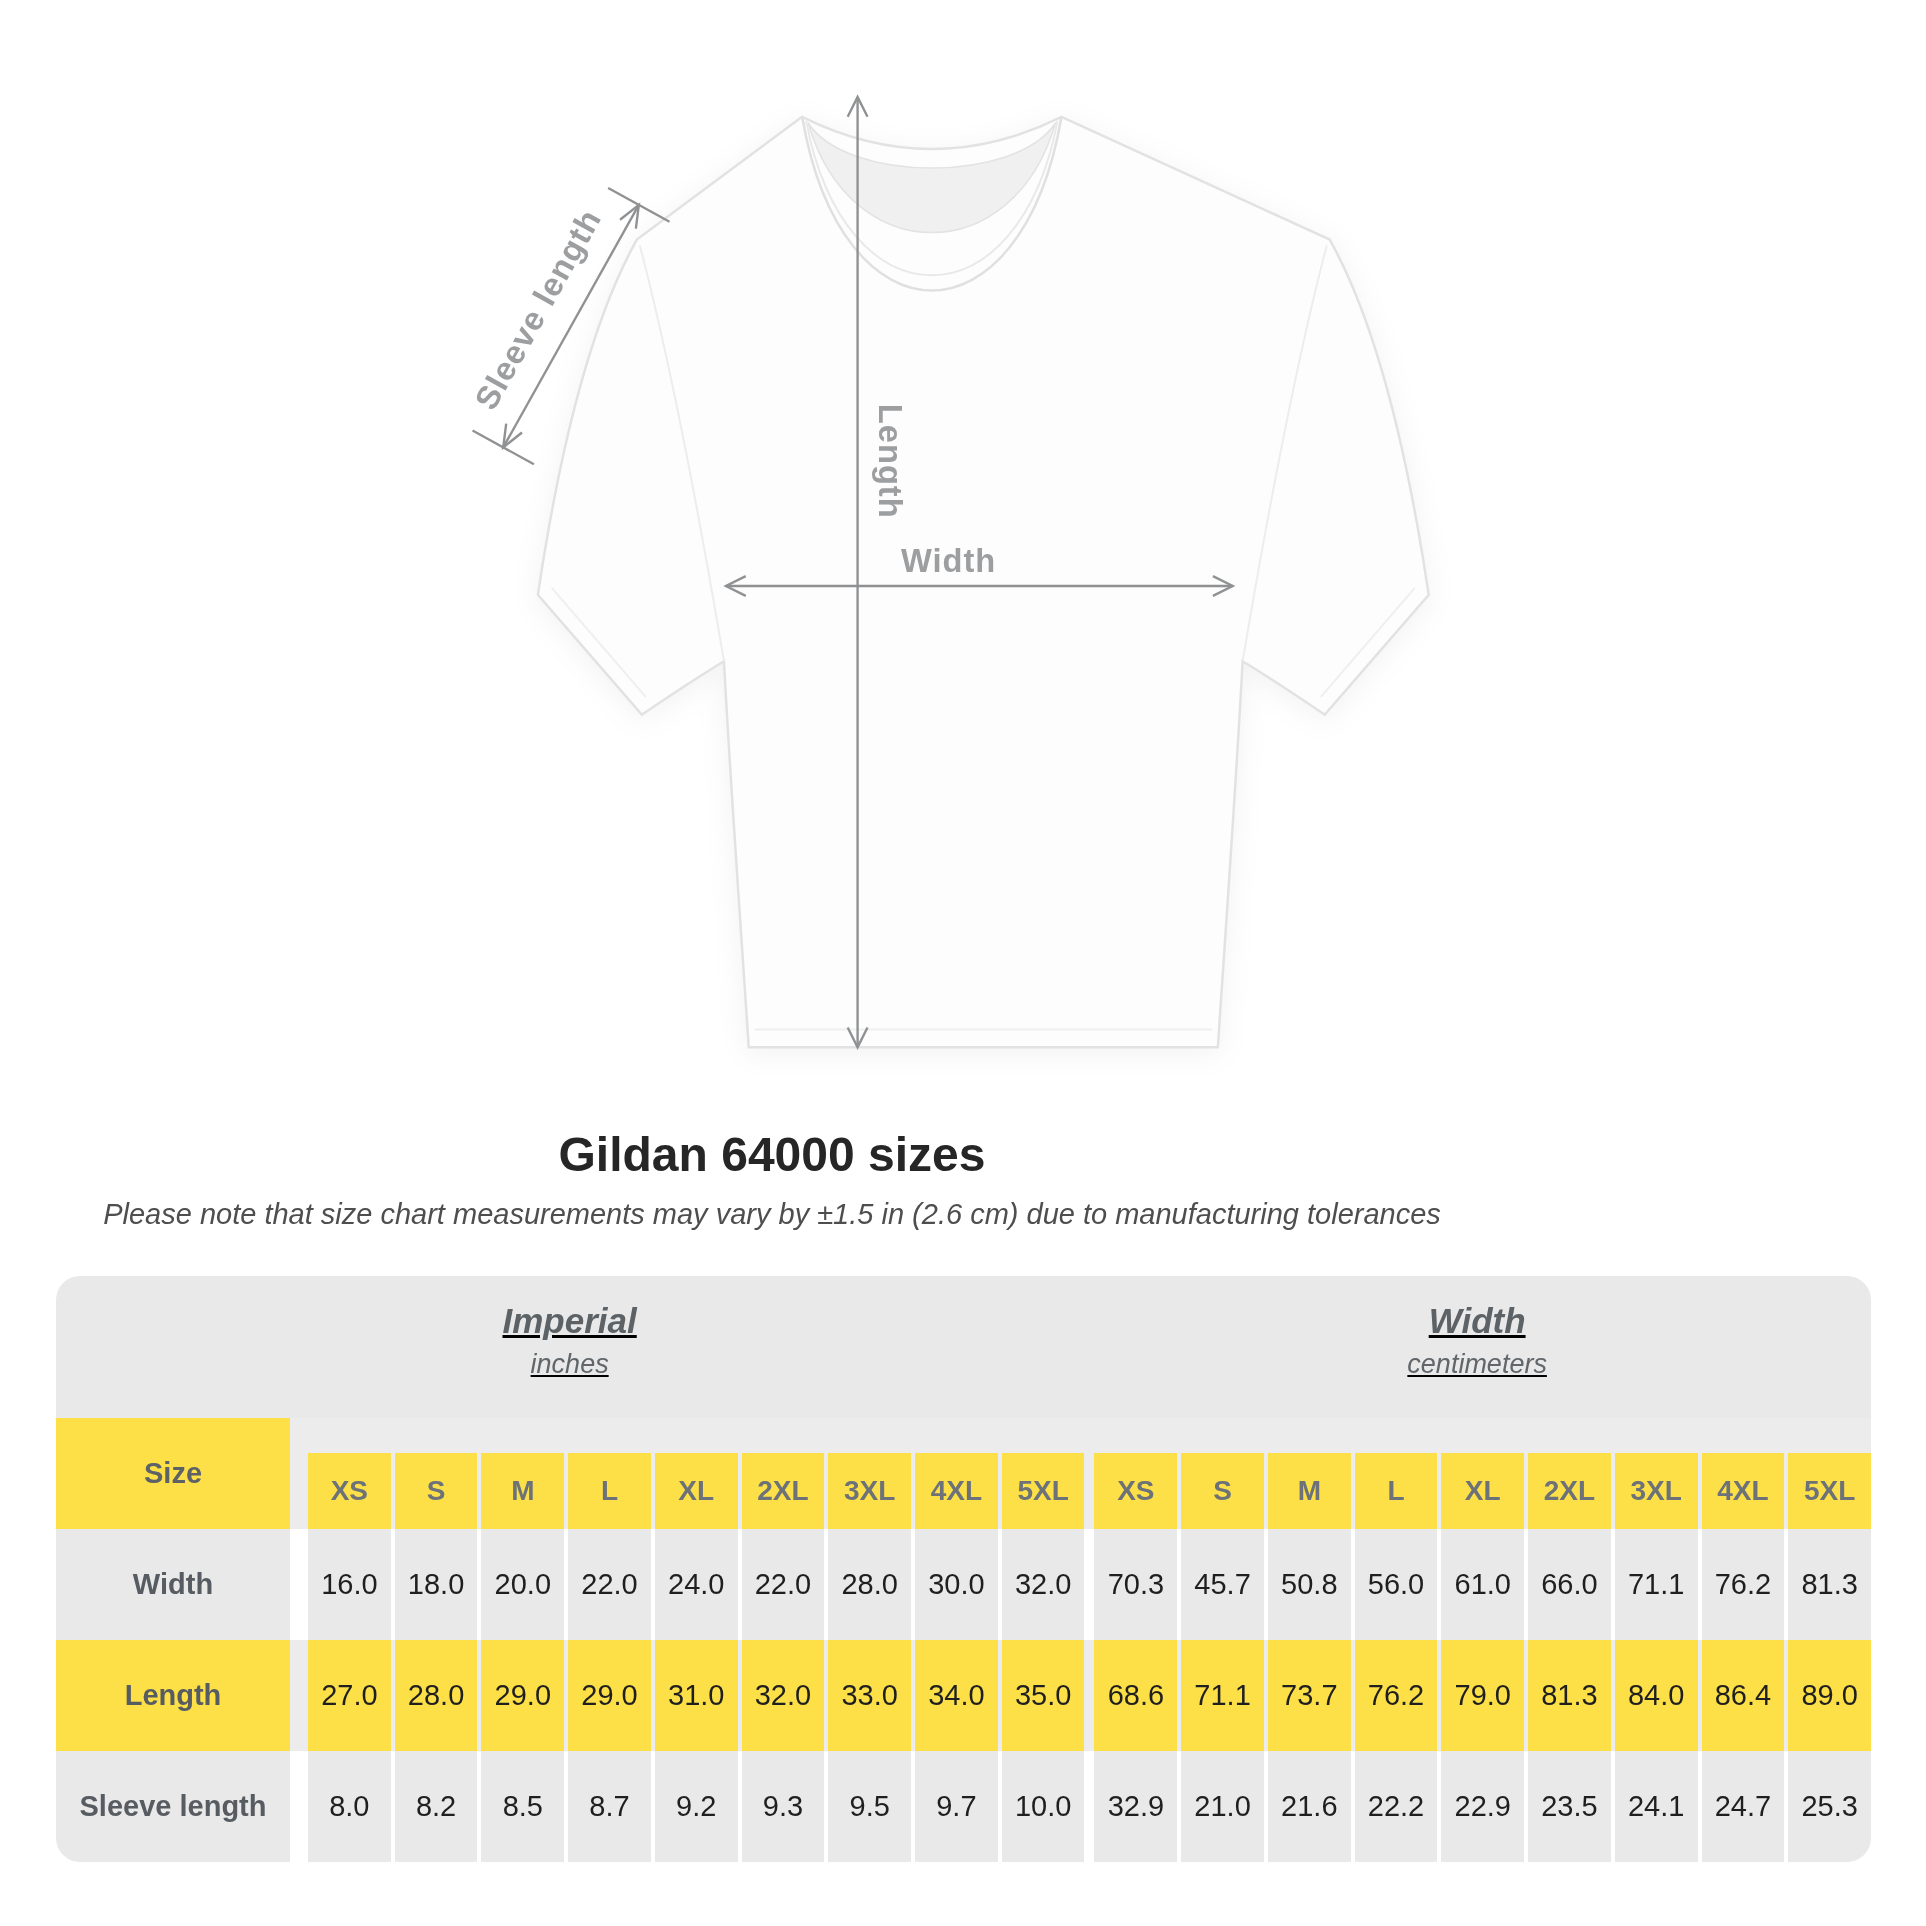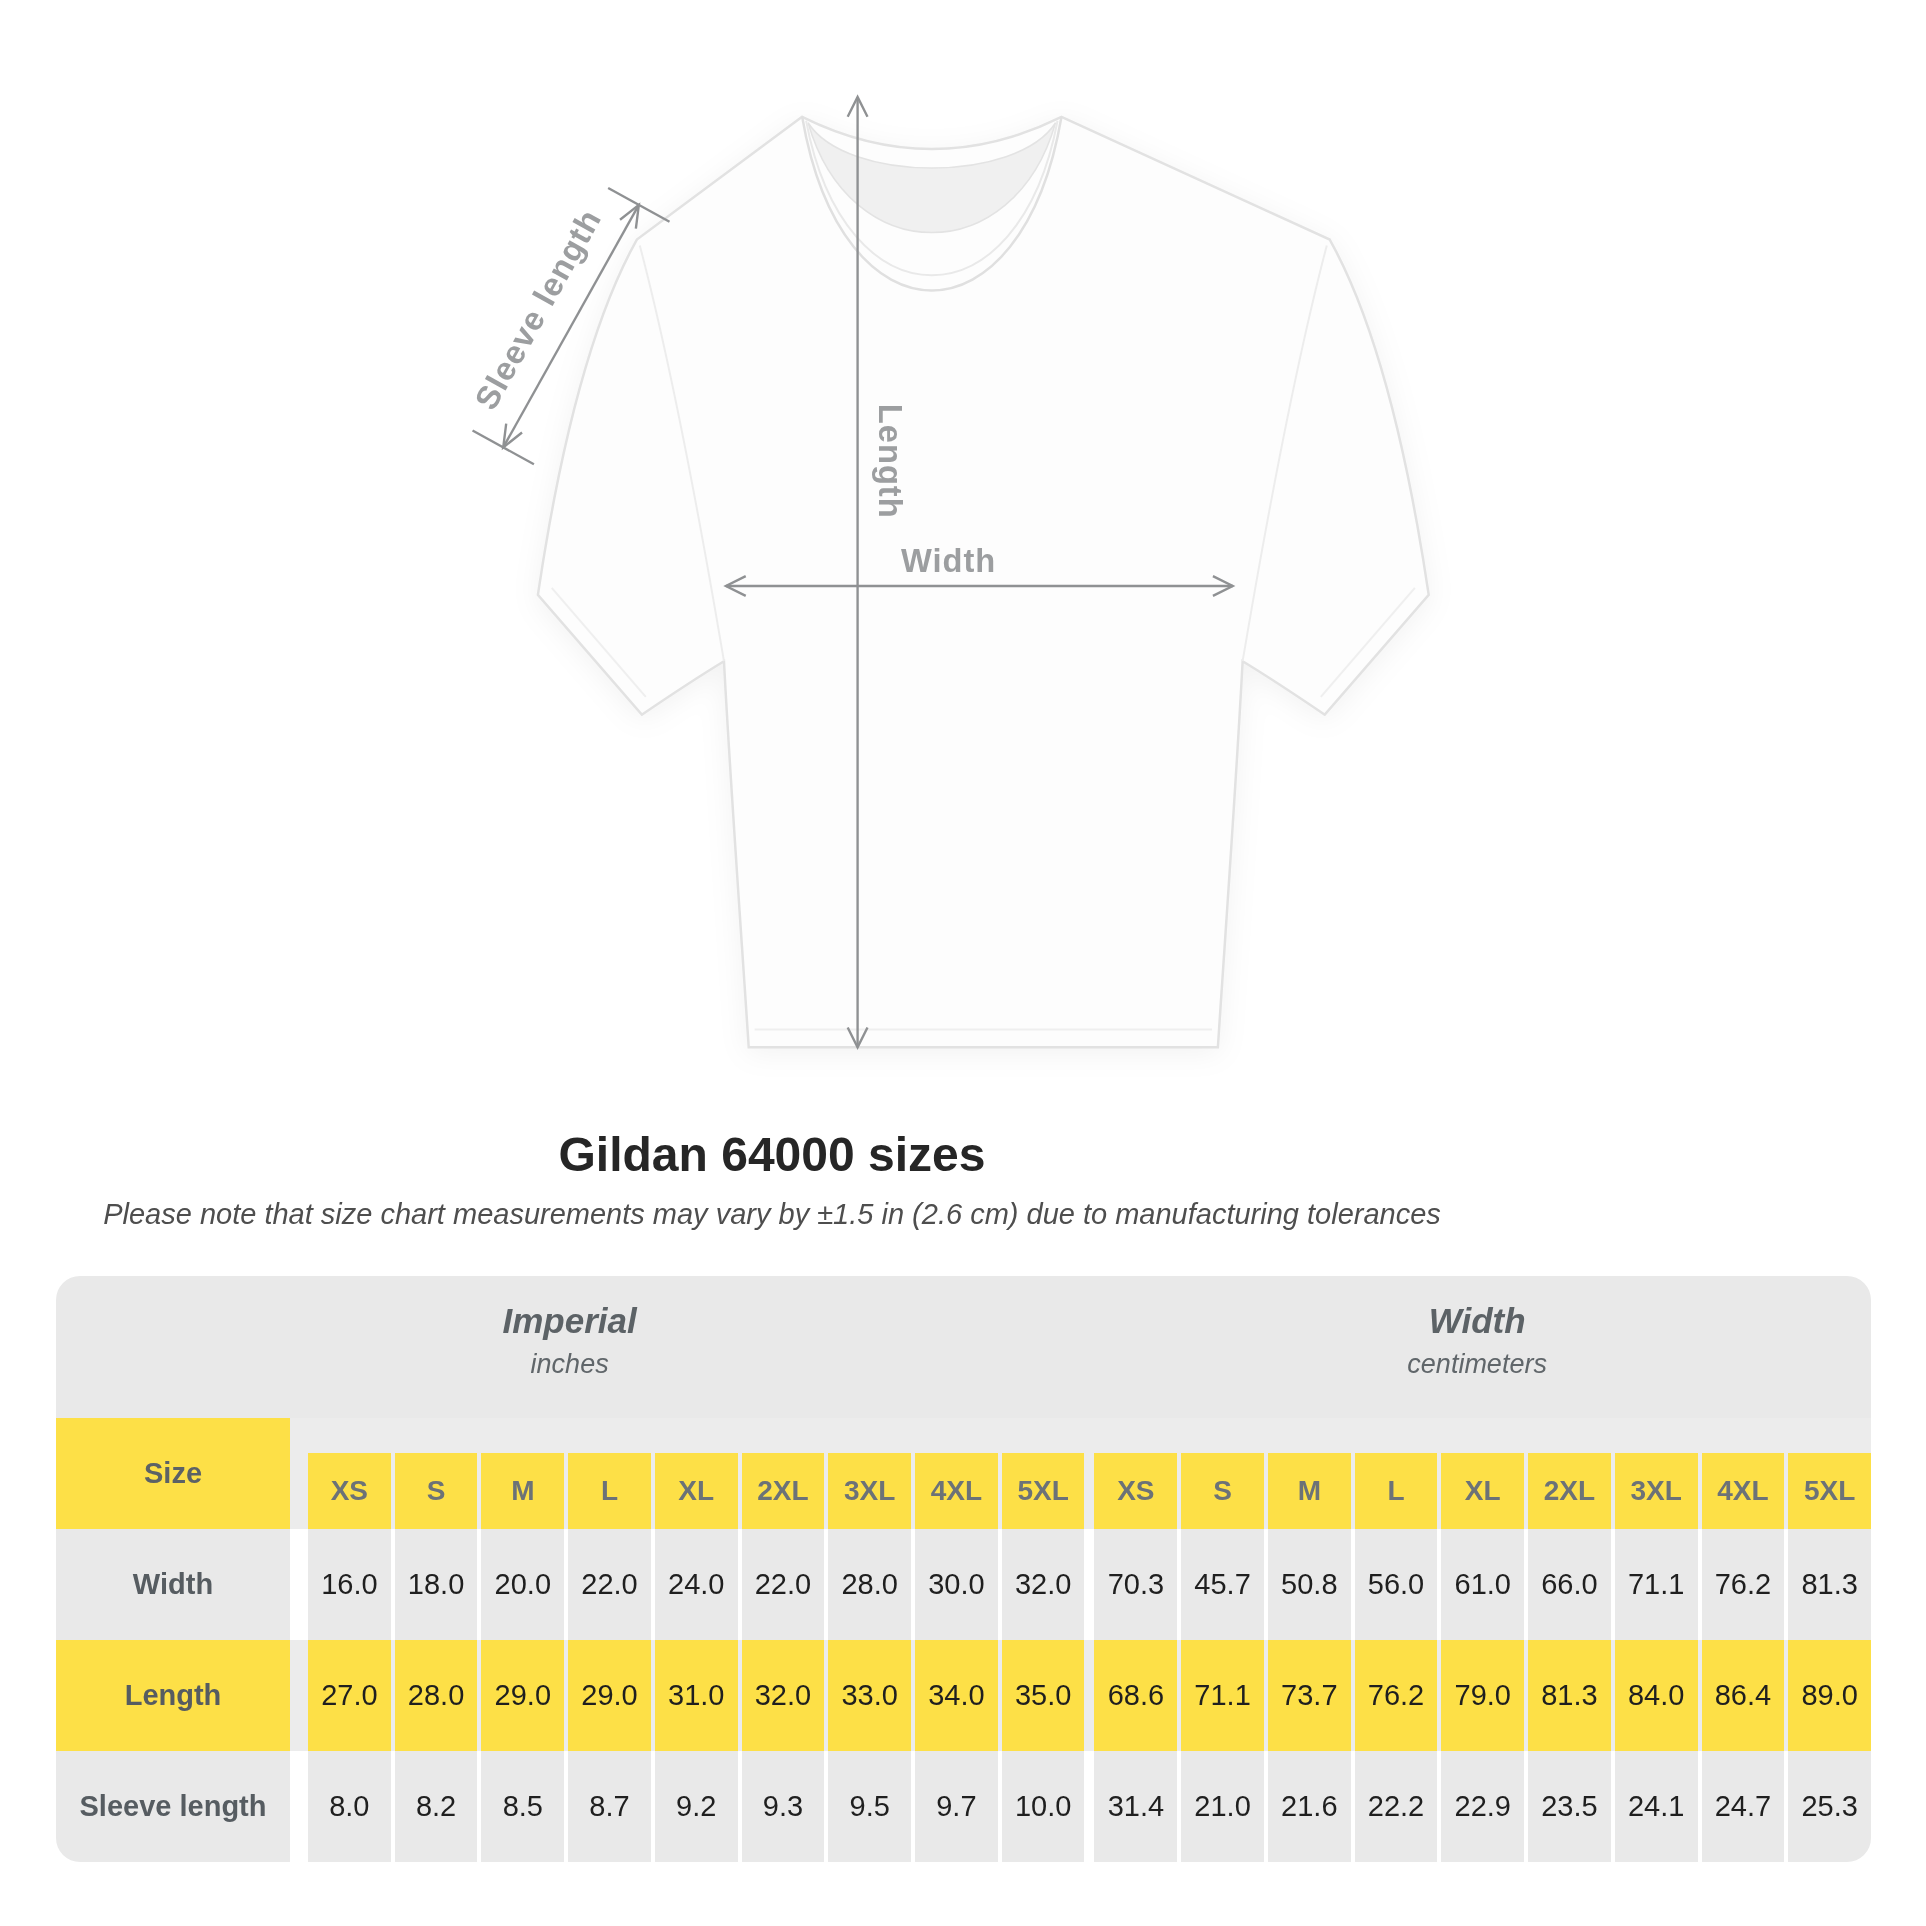--- a/index.html
+++ b/index.html
@@ -13,21 +13,21 @@
   .dim-label { fill:#9c9ea0; font-weight:bold; font-size:33px; letter-spacing:1px; }
 
   
   .heading { position:absolute; left:0; top:1127px; width:1544px; text-align:center; }
   .title { font-size:48px; font-weight:bold; color:#262626; }
   .subtitle { margin-top:16px; font-size:29px; font-style:italic; color:#4e4e4e; }
 
   
   .size-table { position:absolute; left:56px; top:1276px; width:1815px; border-radius:24px; overflow:hidden; }
   .unit-band { display:flex; background:#e9e9e9; height:142px; }
-  .unit-group { display:flex; flex-direction:column; align-items:center; justify-content:center; gap:8px; padding-bottom:14px; }
+  .unit-group { display:flex; flex-direction:column; align-items:center; justify-content:center; gap:8px; padding-bottom:14px;text-decoration:underline; }
   .unit-group.left { width:56.6%; }
   .unit-group.right { width:43.4%; }
   .unit-name { font-size:35px; font-weight:bold; font-style:italic; color:#5c6266; }
   .unit-sub { font-size:27px; font-style:italic; color:#60666a; }
 
   .trow { display:grid; grid-template-columns:234px 10px repeat(9,1fr) 2px repeat(9,1fr); column-gap:4px; height:111px; }
   .row-gray { background:#ffffff; }
   .row-gray .cell { background:#e9e9e9; }
   .row-white { background:#ececec; }
   .row-white .cell { background:#fde047; }
@@ -188,21 +188,21 @@
           <div class="cell num-cell">8.0</div>
           <div class="cell num-cell">8.2</div>
           <div class="cell num-cell">8.5</div>
           <div class="cell num-cell">8.7</div>
           <div class="cell num-cell">9.2</div>
           <div class="cell num-cell">9.3</div>
           <div class="cell num-cell">9.5</div>
           <div class="cell num-cell">9.7</div>
           <div class="cell num-cell">10.0</div>
           <div class="spacer"></div>
-          <div class="cell num-cell">31.4</div>
+          <div class="cell num-cell">32.9</div>
           <div class="cell num-cell">21.0</div>
           <div class="cell num-cell">21.6</div>
           <div class="cell num-cell">22.2</div>
           <div class="cell num-cell">22.9</div>
           <div class="cell num-cell">23.5</div>
           <div class="cell num-cell">24.1</div>
           <div class="cell num-cell">24.7</div>
           <div class="cell num-cell">25.3</div>
         </div>
       </div>

